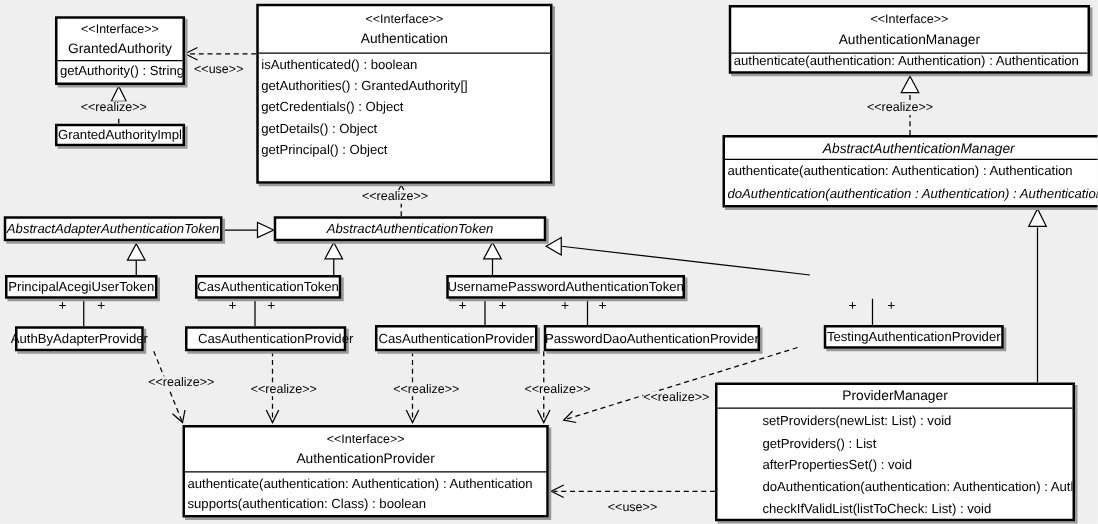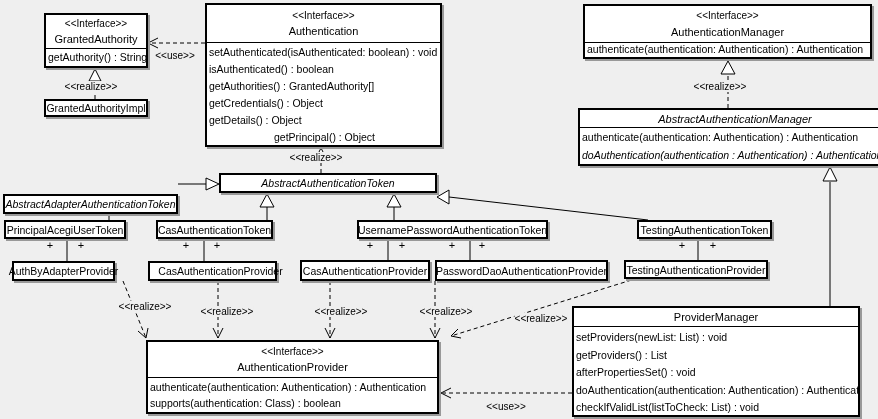--- a/index.html
+++ b/index.html
@@ -177,26 +177,25 @@
   <div class="cls simple" style="left:44px;top:99px;width:104px;height:18px;">
     <div class="ti">GrantedAuthorityImpl</div>
   </div>
 
   <div class="cls" style="left:205px;top:3px;width:237px;height:144px;">
     <div class="hdr" style="height:38px;">
       <div class="st">&lt;&lt;Interface&gt;&gt;</div>
       <div class="ti">Authentication</div>
     </div>
     <div class="body" style="padding-top:1px;">
-      <div class="m" style="line-height:17px;">setAuthenticated(isAuthenticated: boolean) : void</div>
       <div class="m" style="line-height:17px;">isAuthenticated() : boolean</div>
       <div class="m" style="line-height:17px;">getAuthorities() : GrantedAuthority[]</div>
       <div class="m" style="line-height:17px;">getCredentials() : Object</div>
       <div class="m" style="line-height:17px;">getDetails() : Object</div>
-      <div class="m" style="line-height:17px;text-align:center;">getPrincipal() : Object</div>
+      <div class="m" style="line-height:17px;">getPrincipal() : Object</div>
     </div>
   </div>
 
   <div class="cls" style="left:583px;top:4px;width:289px;height:55px;">
     <div class="hdr" style="height:37px;">
       <div class="st">&lt;&lt;Interface&gt;&gt;</div>
       <div class="ti">AuthenticationManager</div>
     </div>
     <div class="body">
       <div class="m" style="line-height:13px;">authenticate(authentication: Authentication) : Authentication</div>
@@ -206,80 +205,77 @@
   <div class="cls" style="left:578px;top:108px;width:314px;height:58px;">
     <div class="hdr" style="height:18px;">
       <div class="ti it">AbstractAuthenticationManager</div>
     </div>
     <div class="body">
       <div class="m" style="line-height:18px;">authenticate(authentication: Authentication) : Authentication</div>
       <div class="m it" style="line-height:18px;">doAuthentication(authentication : Authentication) : Authentication</div>
     </div>
   </div>
 
-  <div class="cls simple" style="left:3px;top:173px;width:175px;height:20px;margin-top:21px;">
+  <div class="cls simple" style="left:3px;top:173px;width:175px;height:20px;">
     <div class="ti it">AbstractAdapterAuthenticationToken</div>
   </div>
 
   <div class="cls simple" style="left:219px;top:173px;width:218px;height:20px;">
     <div class="ti it">AbstractAuthenticationToken</div>
   </div>
 
   <div class="cls simple" style="left:156px;top:220px;width:117px;height:19px;">
     <div class="ti">CasAuthenticationToken</div>
   </div>
 
   <div class="cls simple" style="left:4px;top:220px;width:122px;height:19px;">
     <div class="ti">PrincipalAcegiUserToken</div>
   </div>
 
   <div class="cls simple" style="left:357px;top:220px;width:191px;height:19px;">
     <div class="ti">UsernamePasswordAuthenticationToken</div>
   </div>
 
-  <div class="cls simple" style="left:637px;top:220px;width:135px;height:19px;">
-    <div class="ti">TestingAuthenticationToken</div>
-  </div>
 
   <div class="cls simple" style="left:12px;top:261px;width:103px;height:20px;">
     <div class="ti">AuthByAdapterProvider</div>
   </div>
 
   <div class="cls simple" style="left:148px;top:261px;width:129px;height:20px;padding-left:16px;">
     <div class="ti">CasAuthenticationProvider</div>
   </div>
 
   <div class="cls simple" style="left:300px;top:260px;width:130px;height:21px;">
     <div class="ti">CasAuthenticationProvider</div>
   </div>
 
   <div class="cls simple" style="left:435px;top:260px;width:173px;height:21px;">
     <div class="ti">PasswordDaoAuthenticationProvider</div>
   </div>
 
-  <div class="cls simple" style="left:624px;top:260px;width:144px;height:19px;">
+  <div class="cls simple" style="left:659px;top:260px;width:144px;height:19px;">
     <div class="ti">TestingAuthenticationProvider</div>
   </div>
 
   <div class="cls" style="left:146px;top:340px;width:293px;height:74px;">
     <div class="hdr" style="height:36px;">
       <div class="st">&lt;&lt;Interface&gt;&gt;</div>
       <div class="ti">AuthenticationProvider</div>
     </div>
     <div class="body" style="padding-top:1px;">
       <div class="m" style="line-height:16px;">authenticate(authentication: Authentication) : Authentication</div>
       <div class="m" style="line-height:16px;">supports(authentication: Class) : boolean</div>
     </div>
   </div>
 
   <div class="cls" style="left:572px;top:306px;width:288px;height:111px;">
     <div class="hdr" style="height:19px;">
       <div class="ti">ProviderManager</div>
     </div>
-    <div class="body" style="padding-top:2px;">
+    <div class="body" style="padding-top:2px;padding-left:34px;">
       <div class="m" style="line-height:17.5px;">setProviders(newList: List) : void</div>
       <div class="m" style="line-height:17.5px;">getProviders() : List</div>
       <div class="m" style="line-height:17.5px;">afterPropertiesSet() : void</div>
       <div class="m" style="line-height:17.5px;">doAuthentication(authentication: Authentication) : Authentication</div>
       <div class="m" style="line-height:17.5px;">checkIfValidList(listToCheck: List) : void</div>
     </div>
   </div>
 
 </div>
 

